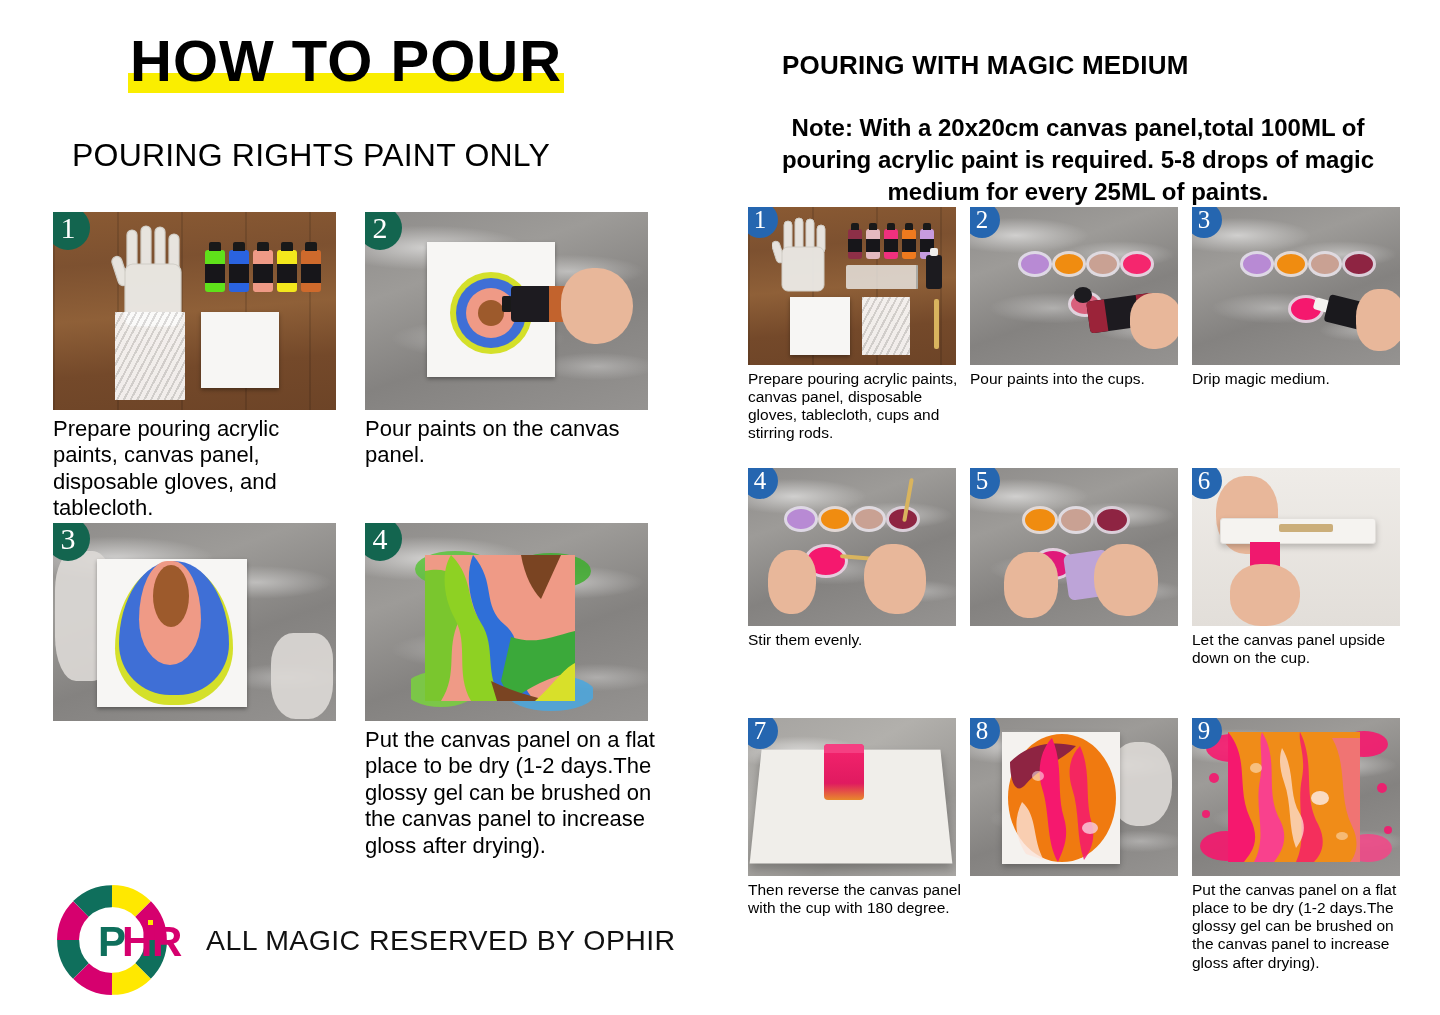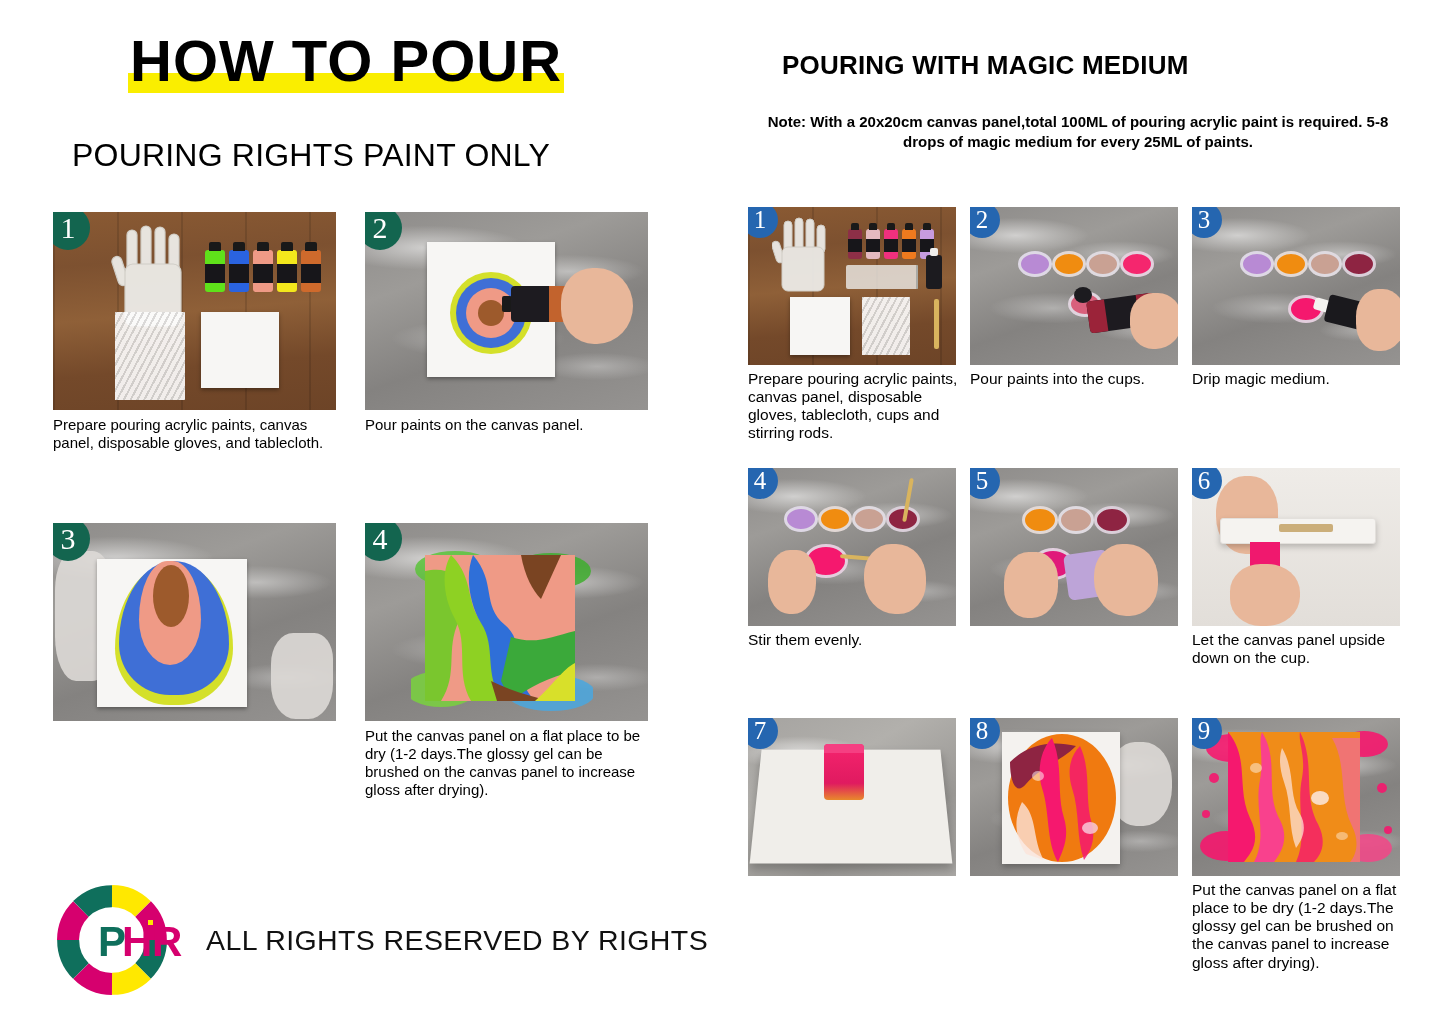--- a/index.html
+++ b/index.html
@@ -29,21 +29,21 @@
     font-size: 32px; font-weight: 400; letter-spacing: .2px;
     white-space: nowrap;
   }
   .right-title {
     position: absolute; left: 782px; top: 50px;
     font-size: 26px; font-weight: 700; letter-spacing: .2px;
     white-space: nowrap;
   }
   .right-note {
     position: absolute; left: 748px; top: 112px; width: 660px;
-    font-size: 15px; font-weight: 700; line-height: 1.34;
+    font-size: 24px; font-weight: 700; line-height: 1.34;
     text-align: center;
   }
 
   
   .step { position: absolute; }
   .photo {
     position: relative;
     overflow: hidden;
     background: #9a9a9a;
   }
@@ -55,21 +55,21 @@
     font-family: "Liberation Serif", serif;
   }
   .badge.teal { background: #13654f; }
   .badge.blue { background: #2566b0; }
 
   .cap { font-weight: 400; color: #000; }
 
   
   .L .photo { width: 283px; height: 198px; }
   .L .badge { width: 44px; height: 44px; font-size: 30px; margin-left: -7px; margin-top: -6px; }
-  .L .cap { font-size: 15px; line-height: 1.2; margin-top: 6px; width: 290px; }
+  .L .cap { font-size: 22px; line-height: 1.2; margin-top: 6px; width: 290px; }
 
   
   .R .photo { width: 208px; height: 158px; }
   .R .badge { width: 36px; height: 36px; font-size: 25px; margin-left: -6px; margin-top: -5px; }
   .R .cap { font-size: 15.5px; line-height: 1.17; margin-top: 5px; width: 215px; }
 
   
   .wood {
     position: absolute; inset: 0;
     background:
@@ -358,20 +358,21 @@
 
   <div class="step R" style="left:748px; top:718px;">
     <div class="photo">
       <div class="plastic-light"></div>
       <div style="position:absolute; left:8px; top:26px; width:190px; height:118px; background:#f0eeea; box-shadow:0 5px 9px rgba(0,0,0,.25); transform:perspective(260px) rotateX(16deg);"></div>
       <div style="position:absolute; left:76px; top:26px; width:40px; height:56px; background:linear-gradient(180deg,#f5246e 0%,#e01a60 70%,#e8882c 100%); border-radius:4px;">
         <div style="position:absolute; left:0; top:0; width:100%; height:9px; background:#f53f82; border-radius:4px 4px 0 0;"></div>
       </div>
       <div class="badge blue">7</div>
     </div>
+    <div class="cap">Then reverse the canvas panel with the cup with 180 degree.</div>
   </div>
 
   <div class="step R" style="left:970px; top:718px;">
     <div class="photo">
       <div class="plastic"></div>
       <div class="hand" style="left:140px; top:24px; width:62px; height:84px; border-radius:40% 46% 46% 42%; background:#ddd9d6; opacity:.9;"></div>
       <div style="position:absolute; left:32px; top:14px; width:118px; height:132px; background:#f4f2ef; box-shadow:0 3px 6px rgba(0,0,0,.25);"></div>
       <svg style="position:absolute; left:32px; top:14px; width:118px; height:132px;" viewBox="0 0 118 132">
         <ellipse cx="60" cy="66" rx="54" ry="64" fill="#f07a10"></ellipse>
         <path d="M8 30 C26 12 50 8 74 14 C58 30 40 34 24 52 C14 64 8 50 8 30 Z" fill="#8e2442"></path>
@@ -426,16 +427,16 @@
           <path d="M0,-44 A44,44 0 0,1 31,-31" stroke="#0f6f5c" transform="rotate(225)"></path>
           <path d="M0,-44 A44,44 0 0,1 31,-31" stroke="#d6006e" transform="rotate(270)"></path>
           <path d="M0,-44 A44,44 0 0,1 31,-31" stroke="#0f6f5c" transform="rotate(315)"></path>
         </g>
       </g>
       <text x="42" y="72" font-family="'Liberation Sans', sans-serif" font-size="42" font-weight="700" fill="#0f6f5c">P</text>
       <text x="66" y="72" font-family="'Liberation Sans', sans-serif" font-size="42" font-weight="700" fill="#d6006e">H</text>
       <text x="96" y="72" font-family="'Liberation Sans', sans-serif" font-size="42" font-weight="700" fill="#d6006e">R</text>
       <rect x="92" y="36" width="5" height="5" fill="#ffe800"></rect>
     </svg>
-    <span class="logo-text">ALL RIGHTS RESERVED BY RIGHTS</span>
+    <span class="logo-text">ALL MAGIC RESERVED BY OPHIR</span>
   </div>
 
 </div>
 
 </body></html>

